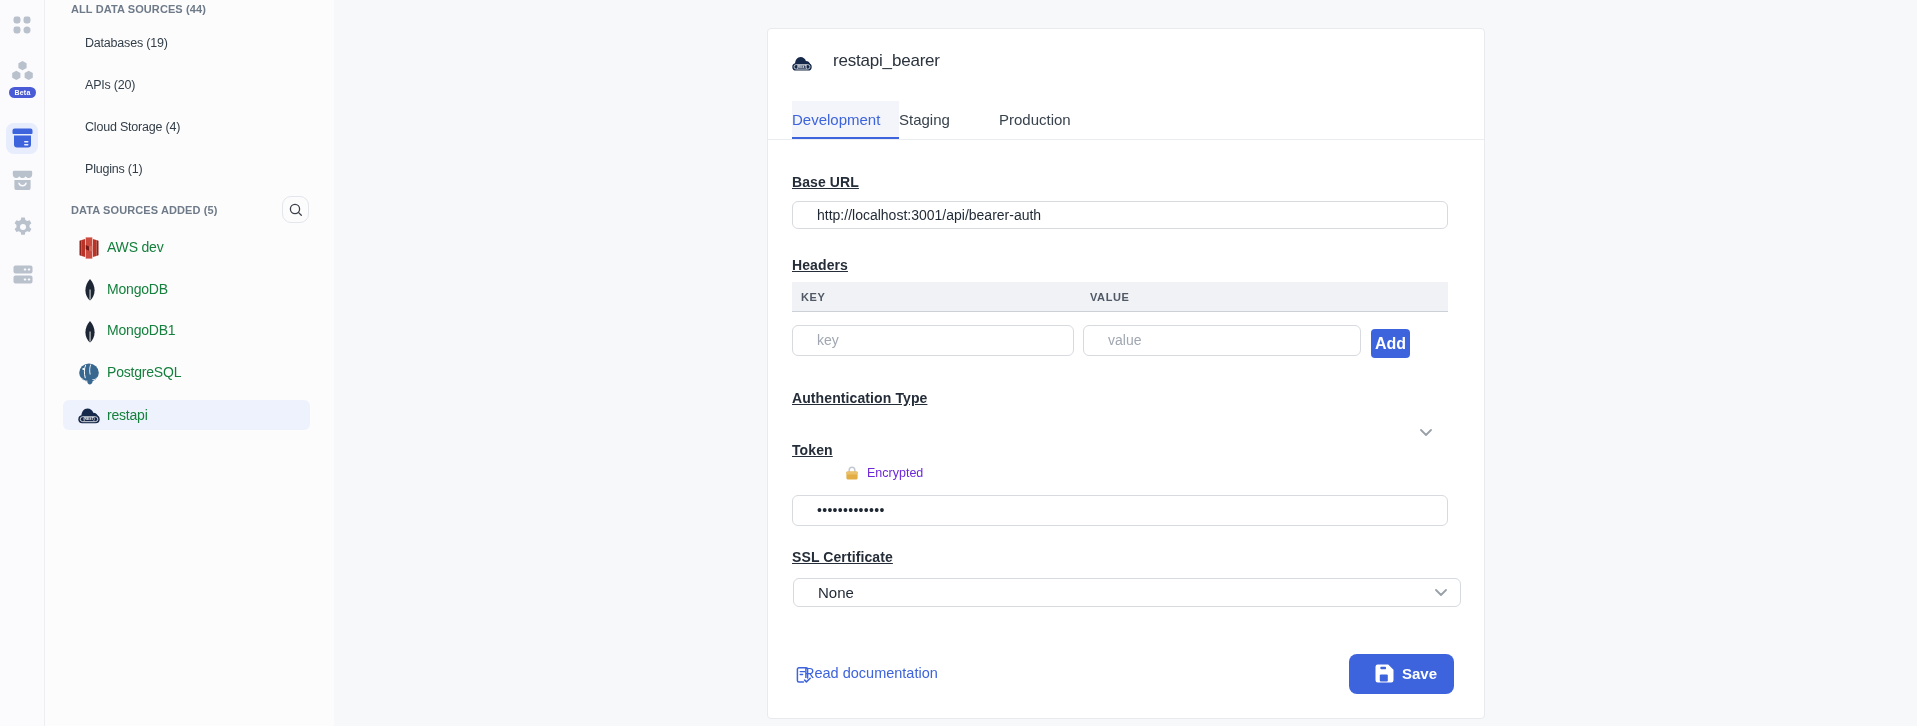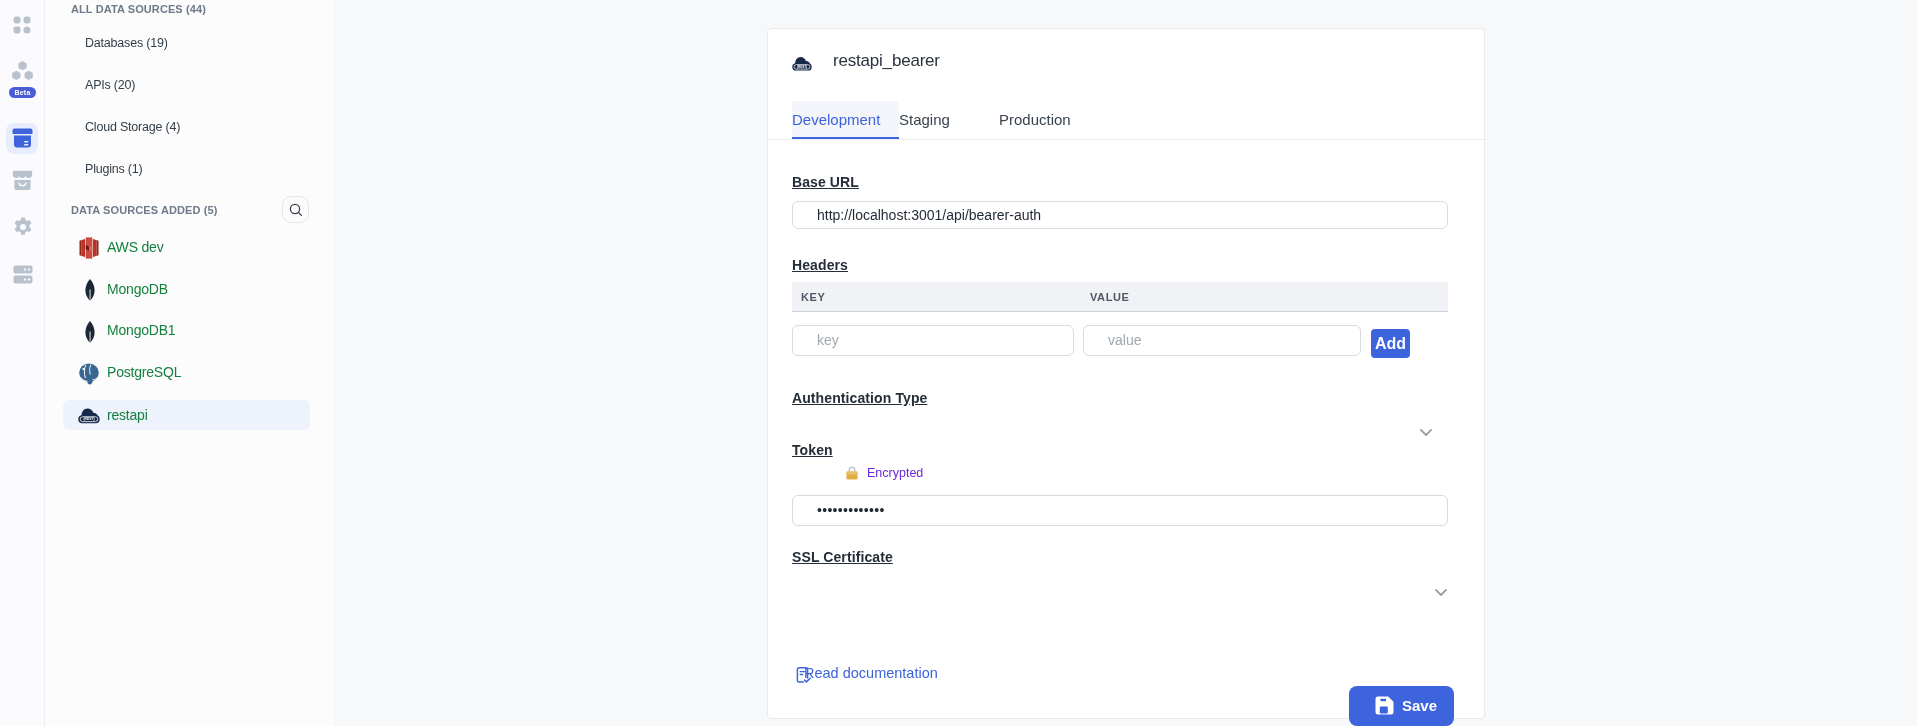--- a/index.html
+++ b/index.html
@@ -26,21 +26,21 @@
 #tab2 { left:131px; width:100px; }
 #tab3 { left:231px; width:100px; }
 #tabsep { position:absolute; left:0; top:110px; width:716px; height:1px; background:#ecedf0; }
 .lbl { position:absolute; left:24px; font-size:14px; font-weight:bold; color:#242d38; letter-spacing:0.1px;text-decoration:underline; }
 .inp { position:absolute; background:#fff; border:1px solid #d7dade; border-radius:6px; font-size:14px; color:#1f2833; line-height:27px; padding-left:24px; }
 .ph { color:#a0a7b1; }
 .hdrband { position:absolute; left:24px; top:253px; width:656px; height:30px; background:#f0f2f6; border-bottom:1px solid #ccd1d8; }
 .colh { position:absolute; top:262px; font-size:11px; font-weight:bold; color:#4f5864; letter-spacing:0.6px; }
 #addbtn { position:absolute; left:603px; top:300px; width:39px; height:29px; background:#3d63dd; border-radius:4px; color:#fff; font-size:16px; font-weight:bold; text-align:center; line-height:29px; }
 .chev { position:absolute; }
-#savebtn { position:absolute; left:581px; top:625px; width:105px; height:40px; background:#3d63dd; border-radius:8px;margin-top:32px; }
+#savebtn { position:absolute; left:581px; top:625px; width:105px; height:40px; background:#3d63dd; border-radius:8px; }
 #readdoc { position:absolute; left:28px; top:636px; color:#3d63dd; font-size:14.5px; }
 </style>
 </head>
 <body>
 
 <div id="rail">
   <div id="railsel"></div>
 
   <svg class="abs" style="left:13px;top:16px" width="18" height="18" viewBox="0 0 18 18">
     <rect x="0.5" y="0.5" width="7" height="7" rx="2.4" fill="#b9c1cc"></rect>
@@ -175,20 +175,21 @@
   <div class="lbl" style="top:413px">Token</div>
   <svg class="abs" style="left:77px;top:437px" width="14" height="14" viewBox="0 0 14 14">
     <path d="M4.2,6 V4 a2.8,2.8 0 0 1 5.6,0 V6" fill="none" stroke="#c3c8cf" stroke-width="1.5"></path>
     <rect x="1.4" y="5.4" width="11.2" height="8" rx="1.1" fill="#e2ae44"></rect>
     <rect x="1.4" y="5.4" width="11.2" height="3.2" rx="1.1" fill="#eac26c"></rect>
   </svg>
   <div class="abs" style="left:99px;top:437px;color:#6d28d9;font-size:12.5px;font-weight:normal">Encrypted</div>
   <div class="inp" style="left:24px;top:466px;width:656px;height:31px;line-height:29px;font-size:14px;letter-spacing:0.3px">•••••••••••••</div>
 
   <div class="lbl" style="top:520px">SSL Certificate</div>
+  <div class="inp" style="left:25px;top:549px;width:668px;height:29px;line-height:27px;font-size:15px">None</div>
   <svg class="chev" style="left:667px;top:560px" width="12" height="7" viewBox="0 0 12 7">
     <polyline points="1,1 6,6 11,1" fill="none" stroke="#9aa0a9" stroke-width="1.8" stroke-linecap="round" stroke-linejoin="round"></polyline>
   </svg>
 
   <div id="readdoc">
     <svg class="abs" style="left:0;top:2px" width="15" height="16" viewBox="0 0 15 16">
       <path d="M11.6,11 V2.3 a1.5,1.5 0 0 0 -1.5,-1.5 H2.9 a1.5,1.5 0 0 0 -1.5,1.5 v11.2 a1.5,1.5 0 0 0 1.5,1.5 h4.5" fill="none" stroke="#3d63dd" stroke-width="1.5" stroke-linecap="round"></path>
       <line x1="4.2" y1="4.6" x2="8.8" y2="4.6" stroke="#3d63dd" stroke-width="1.4" stroke-linecap="round"></line>
       <line x1="4.2" y1="7.5" x2="6.6" y2="7.5" stroke="#3d63dd" stroke-width="1.4" stroke-linecap="round"></line>
       <polyline points="8.6,13.1 10.4,14.9 14.2,11.2" fill="none" stroke="#3d63dd" stroke-width="1.5" stroke-linecap="round" stroke-linejoin="round"></polyline>

